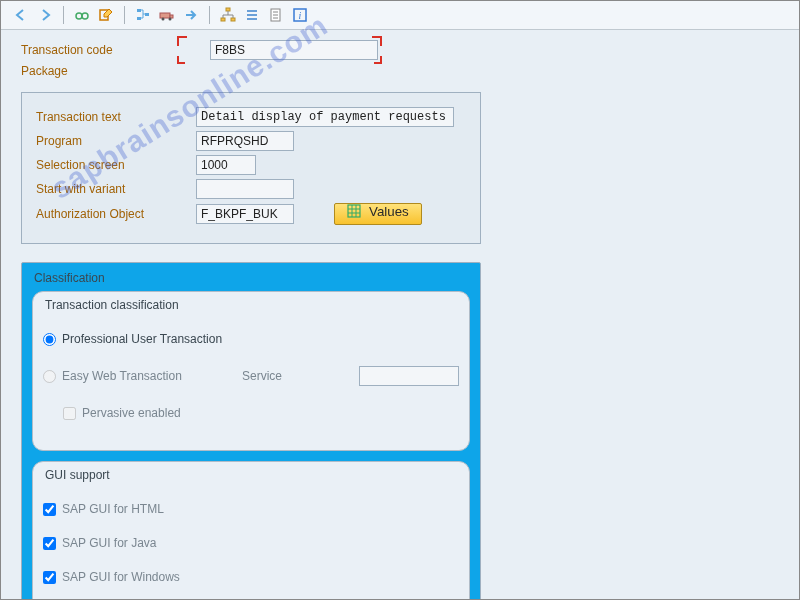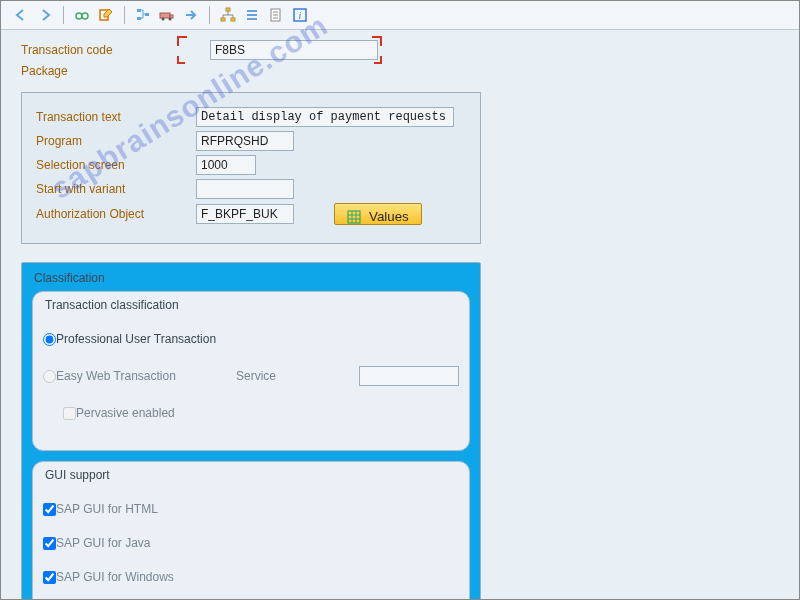--- a/index.html
+++ b/index.html
@@ -103,30 +103,31 @@
   .subgroup {
     border: 1px solid #b0bcc8;
     background: #eaf0f6;
     border-radius: 11px;
     padding: 6px 10px 10px 10px;
     margin-bottom: 10px;
   }
   .radio-row, .check-row {
     display: flex;
     align-items: center;
+    gap: 6px;
     margin: 20px 0;
     color: #7a8690;
   }
   .radio-row.enabled, .check-row.enabled { color: #3a4750; }
   .service-row {
     display:flex; align-items:center; gap:10px; margin-left:0px;
   }
   .values-btn {
     display: inline-flex;
-    align-items: flex-end;
+    align-items: flex-start;
     gap: 8px;
     height: 22px;
     padding: 0 12px;
     background: linear-gradient(#ffe27a,#f8c22e);
     border: 1px solid #b08a1e;
     border-radius: 2px;
     cursor: pointer;
     color: #2a2a2a;
     margin-left: 40px;
   }

